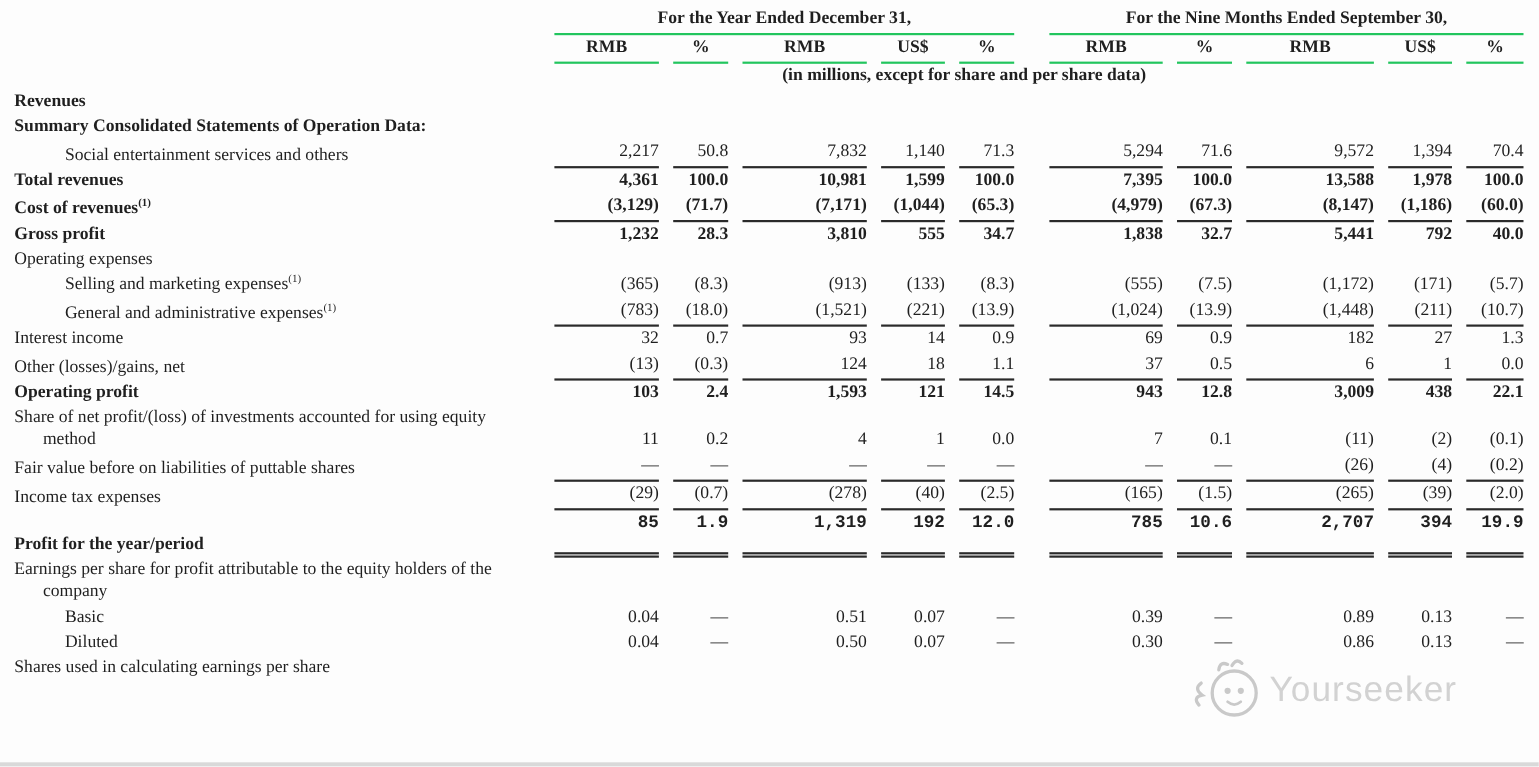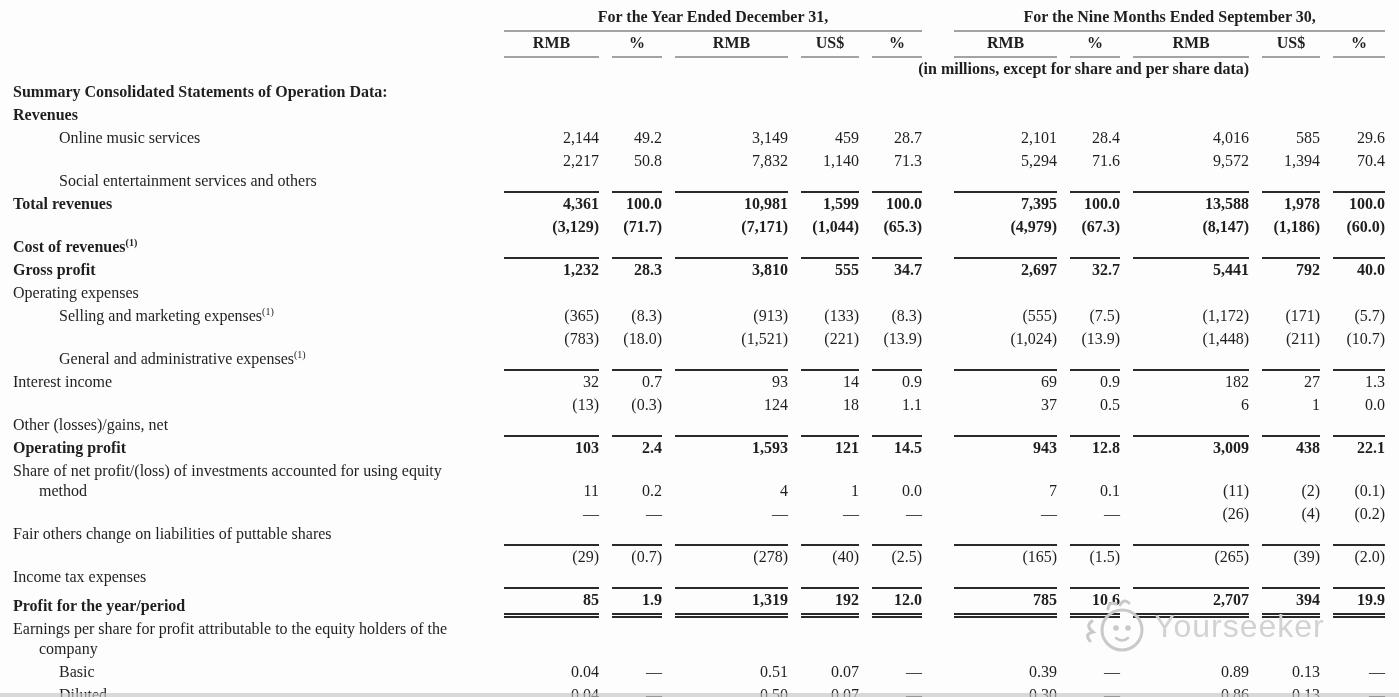--- a/index.html
+++ b/index.html
@@ -19,34 +19,34 @@
     table-layout:fixed;
   }
   th,td{
     font-size:16px;
     line-height:20px;
     padding:1px 0 2px 0;
     vertical-align:bottom;
     font-weight:normal;
   }
   thead th{font-weight:bold;text-align:center;}
-  th.group,th.year,th.unit{border-bottom:2px solid #a3a3a3;padding-bottom:3px;}
-  th.note{text-align:right;font-weight:bold;border:none;}
+  th.group,th.year,th.unit{border-bottom:2px solid #22c55e;padding-bottom:3px;}
+  th.note{text-align:center;font-weight:bold;border:none;}
   td.sp{padding:0;}
   .lbl{
     text-align:left;
     padding-left:26px;
     text-indent:-26px;
     white-space:normal;
   }
   .lbl.ind{padding-left:46px;text-indent:0;}
   .val{text-align:right;white-space:nowrap;}
   .b{font-weight:bold;}
-  td.ru{border-bottom:2px solid #2a2a2a;padding-bottom:20px;}
-  td.rd{border-bottom:5px double #2a2a2a;padding-bottom:3px;}
+  td.ru{border-bottom:2px solid #2a2a2a;padding-bottom:3px;}
+  td.rd{border-bottom:5px double #2a2a2a;padding-bottom:17px;font-family:Liberation Mono, monospace;}
   sup{font-size:10px;line-height:0;}
   .watermark{
     position:absolute;
     left:1082px;top:591px;
     display:flex;align-items:center;
     pointer-events:none;
   }
   .watermark .wm-text{
     font-family:"Liberation Sans","DejaVu Sans",sans-serif;
     font-size:32px;
@@ -104,60 +104,46 @@
       </tr>
       <tr>
         <td class="lbl"></td>
         <th class="note" colspan="9">(in millions, except for share and per share data)</th>
         <td colspan="2"></td>
       </tr>
     </thead>
 
     <tbody>
         <tr>
+          <td class="lbl b">Revenues</td>
+          <td class="val b"></td>
+          <td class="val b"></td>
+          <td class="val b"></td>
+          <td class="val b"></td>
+          <td class="val b"></td>
+          <td class="sp"></td>
+          <td class="val b"></td>
+          <td class="val b"></td>
+          <td class="val b"></td>
+          <td class="val b"></td>
+          <td class="val b"></td>
+        </tr>
+        <tr>
           <td class="lbl b">Summary Consolidated Statements of Operation Data:</td>
           <td class="val b"></td>
           <td class="val b"></td>
           <td class="val b"></td>
           <td class="val b"></td>
           <td class="val b"></td>
           <td class="sp"></td>
           <td class="val b"></td>
           <td class="val b"></td>
           <td class="val b"></td>
           <td class="val b"></td>
           <td class="val b"></td>
-        </tr>
-        <tr>
-          <td class="lbl b">Revenues</td>
-          <td class="val b"></td>
-          <td class="val b"></td>
-          <td class="val b"></td>
-          <td class="val b"></td>
-          <td class="val b"></td>
-          <td class="sp"></td>
-          <td class="val b"></td>
-          <td class="val b"></td>
-          <td class="val b"></td>
-          <td class="val b"></td>
-          <td class="val b"></td>
-        </tr>
-        <tr>
-          <td class="lbl ind">Online music services</td>
-          <td class="val">2,144</td>
-          <td class="val">49.2</td>
-          <td class="val">3,149</td>
-          <td class="val">459</td>
-          <td class="val">28.7</td>
-          <td class="sp"></td>
-          <td class="val">2,101</td>
-          <td class="val">28.4</td>
-          <td class="val">4,016</td>
-          <td class="val">585</td>
-          <td class="val">29.6</td>
         </tr>
         <tr>
           <td class="lbl ind">Social entertainment services and others</td>
           <td class="val ru">2,217</td>
           <td class="val ru">50.8</td>
           <td class="val ru">7,832</td>
           <td class="val ru">1,140</td>
           <td class="val ru">71.3</td>
           <td class="sp"></td>
           <td class="val ru">5,294</td>
@@ -195,21 +181,21 @@
           <td class="val b ru">(60.0)</td>
         </tr>
         <tr>
           <td class="lbl b">Gross profit</td>
           <td class="val b">1,232</td>
           <td class="val b">28.3</td>
           <td class="val b">3,810</td>
           <td class="val b">555</td>
           <td class="val b">34.7</td>
           <td class="sp"></td>
-          <td class="val b">2,697</td>
+          <td class="val b">1,838</td>
           <td class="val b">32.7</td>
           <td class="val b">5,441</td>
           <td class="val b">792</td>
           <td class="val b">40.0</td>
         </tr>
         <tr>
           <td class="lbl">Operating expenses</td>
           <td class="val"></td>
           <td class="val"></td>
           <td class="val"></td>
@@ -300,21 +286,21 @@
           <td class="val">1</td>
           <td class="val">0.0</td>
           <td class="sp"></td>
           <td class="val">7</td>
           <td class="val">0.1</td>
           <td class="val">(11)</td>
           <td class="val">(2)</td>
           <td class="val">(0.1)</td>
         </tr>
         <tr>
-          <td class="lbl">Fair others change on liabilities of puttable shares</td>
+          <td class="lbl">Fair value before on liabilities of puttable shares</td>
           <td class="val ru">—</td>
           <td class="val ru">—</td>
           <td class="val ru">—</td>
           <td class="val ru">—</td>
           <td class="val ru">—</td>
           <td class="sp"></td>
           <td class="val ru">—</td>
           <td class="val ru">—</td>
           <td class="val ru">(26)</td>
           <td class="val ru">(4)</td>

